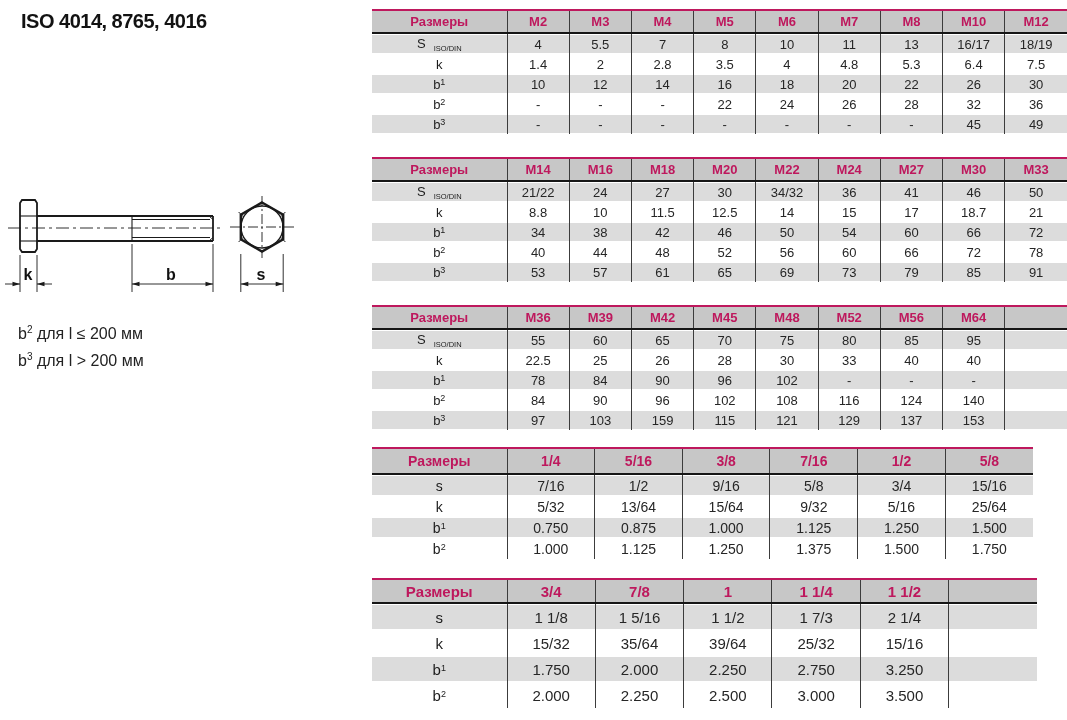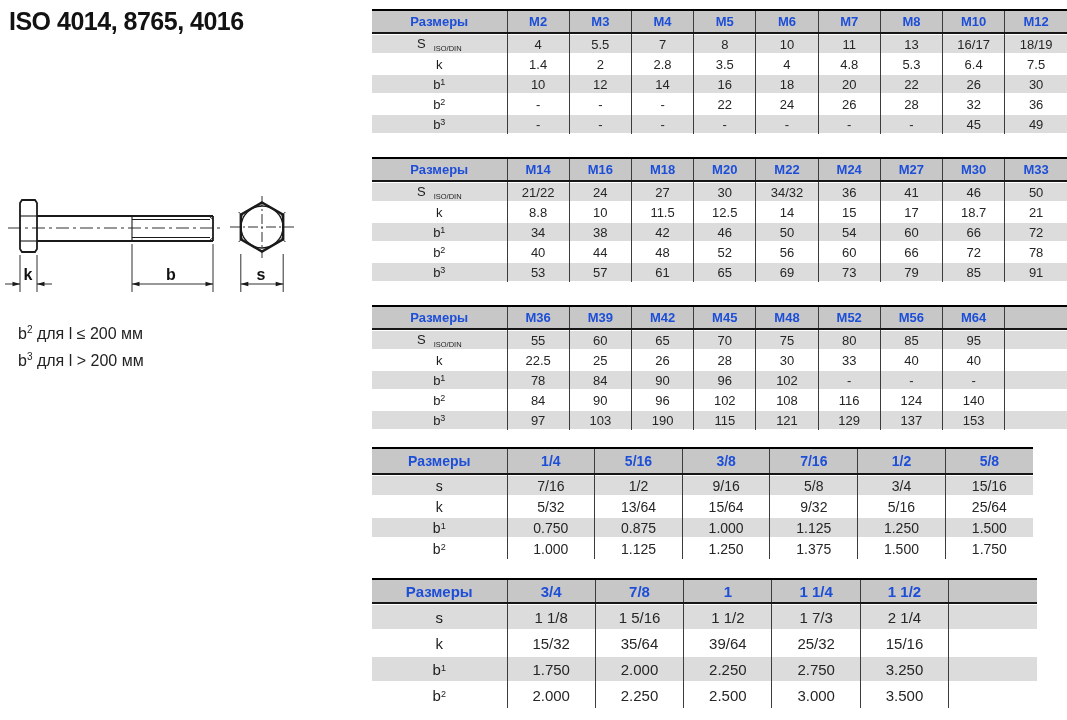--- a/index.html
+++ b/index.html
@@ -1,38 +1,38 @@
 <!DOCTYPE html>
 <html><head>
 <meta charset="utf-8">
 <style>
   html,body{margin:0;padding:0;background:#fff;}
   .canvas{
     position:relative;width:1067px;height:720px;background:#ffffff;
     font-family:"Liberation Sans",sans-serif;overflow:hidden;color:#111;
   }
   
-  .title-block{position:absolute;left:9px;top:4px;font-weight:bold;
-    font-size:25px;line-height:35px;letter-spacing:-0.5px;color:#121212;}
+  .title-block{position:absolute;left:21px;top:4px;font-weight:bold;
+    font-size:20px;line-height:35px;letter-spacing:-0.5px;color:#121212;}
   .subtitle-block{position:absolute;left:9px;top:90px;font-size:19px;line-height:28px;color:#161616;}
   .footnote-block{position:absolute;left:18px;top:318px;font-size:16px;line-height:23px;color:#222;}
   .footnote-block sup{font-size:10px;}
   .diagram-svg{position:absolute;left:0;top:178px;width:320px;height:130px;}
   
   .tbl{position:absolute;left:372px;}
   .tbl table{border-collapse:collapse;table-layout:fixed;}
   .tbl-metric table{width:695px;}
   .tbl-imp4 table{width:661px;}
   .tbl-imp5 table{width:665px;}
   .tbl col.label-col{width:135px;}
   .tbl th,.tbl td{text-align:center;vertical-align:middle;border-left:1px solid #3c3c3c;overflow:hidden;white-space:nowrap;}
   .tbl th:first-child,.tbl td:first-child{border-left:none;}
   .tbl thead th{
-    background:#c7c7c7;font-weight:bold;color:#1d4ed8;
-    border-top:2px solid #000000;border-bottom:2px solid #161616;
+    background:#c7c7c7;font-weight:bold;color:#be185d;
+    border-top:2px solid #be185d;border-bottom:2px solid #161616;
   }
   .tbl tbody td{color:#262626;background-clip:content-box;padding:1px 0;}
   .tbl tbody tr.shaded td{background-color:#dcdcdc;}
   .tbl td.row-label{color:#1c1c1c;}
   .tbl sub{font-size:7.5px;vertical-align:-3px;letter-spacing:0;padding-left:8px;}
   .tbl sup{font-size:9px;vertical-align:4px;}
   .tbl-metric th{height:19px;font-size:13px;}
   .tbl-metric td{height:18px;font-size:13px;}
   .tbl-imp4 th{height:22px;font-size:14px;}
   .tbl-imp4 td{height:19px;font-size:14px;}
@@ -366,21 +366,21 @@
             <td>108</td>
             <td>116</td>
             <td>124</td>
             <td>140</td>
             <td></td>
           </tr>
           <tr class="shaded">
             <td class="row-label">b<sup>3</sup></td>
             <td>97</td>
             <td>103</td>
-            <td>190</td>
+            <td>159</td>
             <td>115</td>
             <td>121</td>
             <td>129</td>
             <td>137</td>
             <td>153</td>
             <td></td>
           </tr>
         </tbody>
       </table>
     </div>

